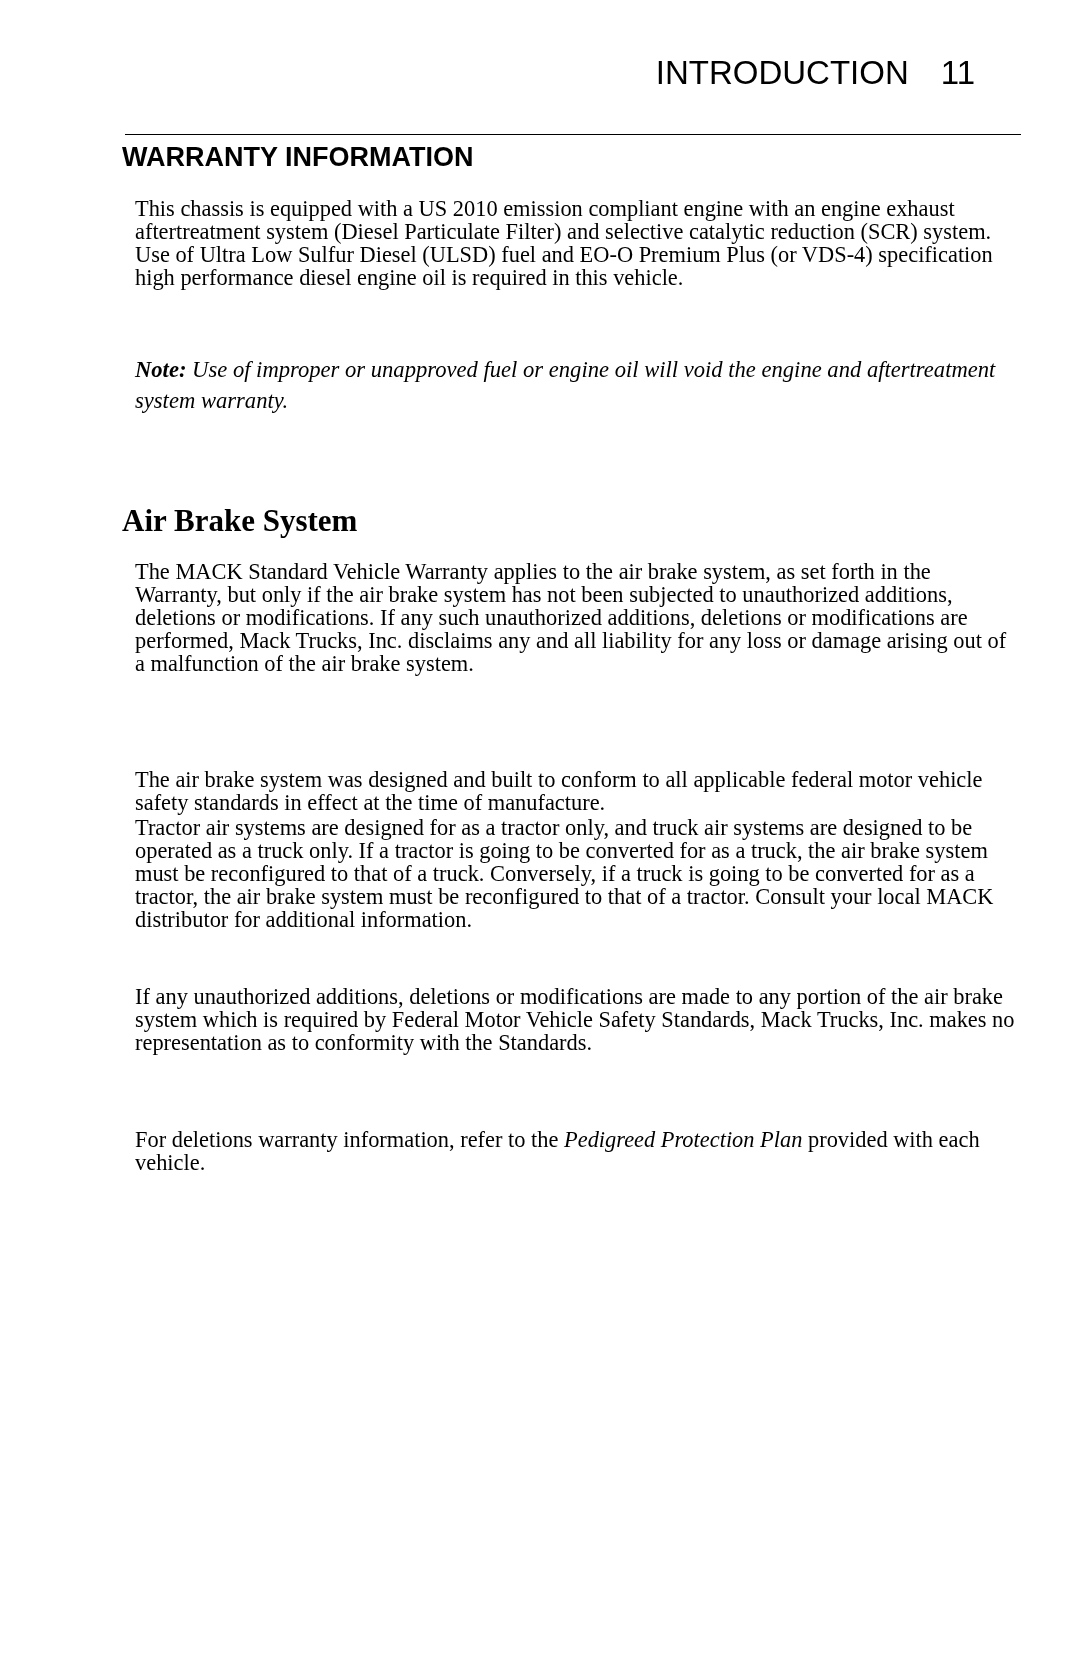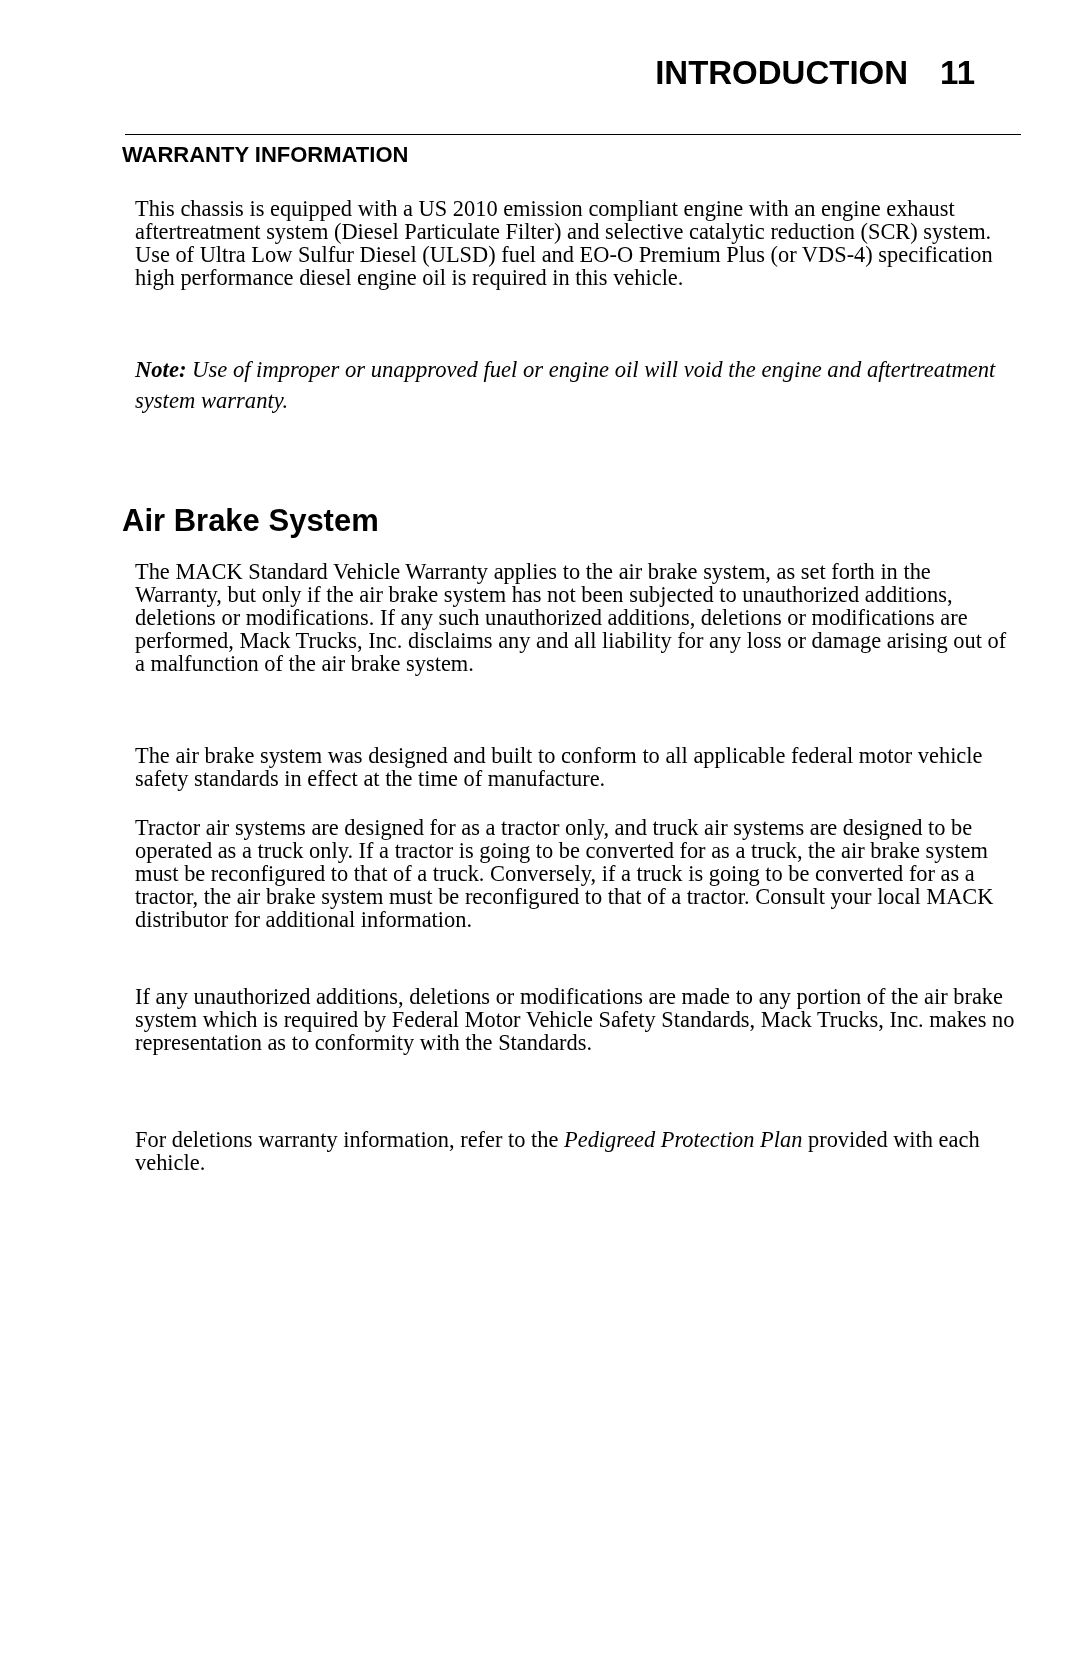--- a/index.html
+++ b/index.html
@@ -1,39 +1,39 @@
 <!DOCTYPE html>
 <html><head>
 <meta charset="utf-8">
 <style>
   html, body { margin: 0; padding: 0; background: #ffffff; }
   body { width: 1069px; height: 1653px; position: relative; overflow: hidden; color: #000; }
   .page-header {
     position: absolute; top: 54px; right: 94px;
-    font-family: "Liberation Sans", sans-serif; font-weight: bold; font-size: 33px;
+    font-family: "Liberation Sans", sans-serif; font-weight: normal; font-size: 33px;
     letter-spacing: 0px; white-space: nowrap;
   }
   .page-header .num { margin-left: 32px; }
   .rule { position: absolute; top: 134px; left: 125px; width: 896px; height: 0; border-top: 1.5px solid #000; }
   h1.section-title {
     position: absolute; top: 142px; left: 122px; margin: 0;
-    font-family: "Liberation Sans", sans-serif; font-weight: bold; font-size: 22px;
+    font-family: "Liberation Sans", sans-serif; font-weight: bold; font-size: 27px;
   }
   .para {
     position: absolute; left: 135px; width: 880px; margin: 0;
     font-family: Liberation Serif, serif; font-size: 22.4px; line-height: 23px;
   }
   .note {
     position: absolute; left: 135px; width: 880px; margin: 0;
     font-family: "Liberation Serif", serif; font-size: 22.6px; line-height: 31px; font-style: italic;
   }
   .note b { font-weight: bold; }
   h2.subsection-title {
     position: absolute; top: 503px; left: 122px; margin: 0;
-    font-family: Liberation Sans, sans-serif; font-weight: bold; font-size: 31px;
+    font-family: Liberation Serif, serif; font-weight: bold; font-size: 31px;
   }
   .para i { font-style: italic; text-align: center; }
 </style>
 </head>
 <body>
 
 <div class="page-header">
   <span>INTRODUCTION</span><span class="num">11</span>
 </div>
 <div class="rule"></div>
@@ -43,20 +43,20 @@
 <p class="para" style="top:197px;">This chassis is equipped with a US 2010 emission compliant engine with an engine exhaust aftertreatment system (Diesel Particulate Filter) and selective catalytic reduction (SCR) system. Use of Ultra Low Sulfur Diesel (ULSD) fuel and EO-O Premium Plus (or VDS-4) specification high performance diesel engine oil is required in this vehicle.</p>
 
 <p class="note" style="top:354px;">
   <b>Note:</b>
   <span>Use of improper or unapproved fuel or engine oil will void the engine and aftertreatment system warranty.</span>
 </p>
 
 <h2 class="subsection-title">Air Brake System</h2>
 
 <p class="para" style="top:560px;">The MACK Standard Vehicle Warranty applies to the air brake system, as set forth in the Warranty, but only if the air brake system has not been subjected to unauthorized additions, deletions or modifications.  If any such unauthorized additions, deletions or modifications are performed, Mack Trucks, Inc. disclaims any and all liability for any loss or damage arising out of a malfunction of the air brake system.</p>
-<p class="para" style="top:744px;">The air brake system was designed and built to conform to all applicable federal motor vehicle safety standards in effect at the time of manufacture.</p>
+<p class="para" style="top:768px;">The air brake system was designed and built to conform to all applicable federal motor vehicle safety standards in effect at the time of manufacture.</p>
 <p class="para" style="top:816px;">Tractor air systems are designed for as a tractor only, and truck air systems are designed to be operated as a truck only.  If a tractor is going to be converted for as a truck, the air brake system must be reconfigured to that of a truck.  Conversely, if a truck is going to be converted for as a tractor, the air brake system must be reconfigured to that of a tractor.  Consult your local MACK distributor for additional information.</p>
 <p class="para" style="top:985px;">If any unauthorized additions, deletions or modifications are made to any portion of the air brake system which is required by Federal Motor Vehicle Safety Standards, Mack Trucks, Inc.  makes no representation as to conformity with the Standards.</p>
 <p class="para" style="top:1128px;">
   <span>For deletions warranty information, refer to the</span>
   <i>Pedigreed Protection Plan</i>
   <span>provided with each vehicle.</span>
 </p>
 
 </body></html>

